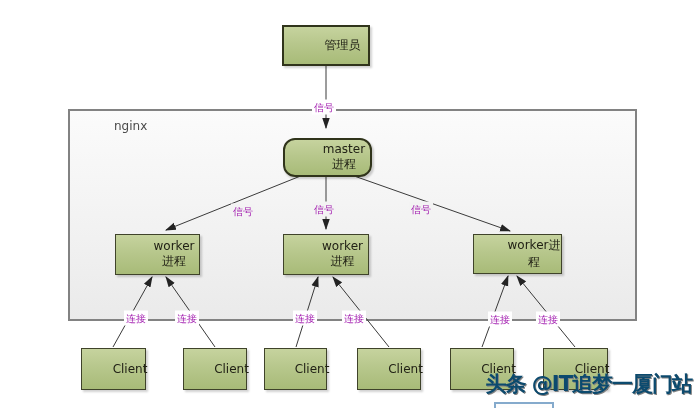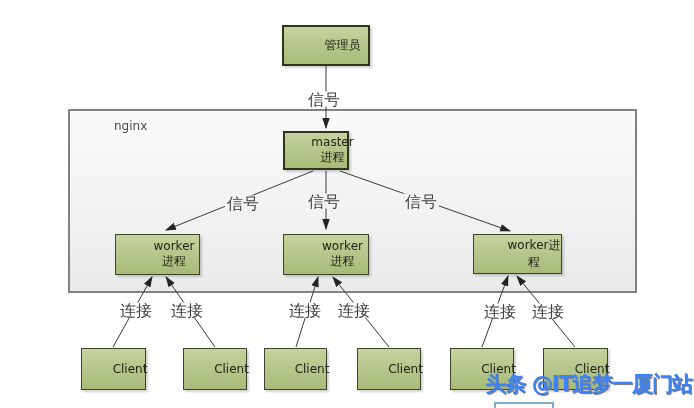--- a/index.html
+++ b/index.html
@@ -11,21 +11,21 @@
     width: 694px;
     height: 408px;
     background: #ffffff;
     overflow: hidden;
   }
 
   
   .nginx-container {
     position: absolute;
     left: 68px; top: 109px;
-    width: 569px; height: 184px;
+    width: 569px; height: 212px;
     border: 2px solid #828282;
     background: linear-gradient(180deg, #fbfbfb 0%, #f3f3f3 50%, #eaeaea 100%);
   }
   .nginx-label {
     position: absolute;
     left: 44px; top: 8px;
     font-size: 12px;
     color: #4a4a4a;
   }
 
@@ -48,40 +48,41 @@
     border: 1.5px solid #3f432a;
     box-shadow: 1.5px 2px 2px rgba(0,0,0,0.18);
     font-size: 12px;
     color: #222216;
     text-align: center;
     padding-left: 33px;
   }
   .node.heavy { border-width: 2px; border-color: #30341b; }
 
   .box-admin   { left: 282px; top: 25px;  width: 88px; height: 41px; }
-  .box-master  { left: 283px; top: 131px; width: 66px; height: 39px; }
+  .box-master  { left: 283px; top: 138px; width: 89px; height: 39px; border-radius: 12px; }
   .box-worker1 { left: 115px; top: 234px; width: 85px; height: 41px; }
   .box-worker2 { left: 283px; top: 234px; width: 86px; height: 41px; }
   .box-worker3 { left: 473px; top: 234px; width: 89px; height: 40px; }
   .box-client1 { left: 81px;  top: 348px; width: 65px; height: 42px; }
   .box-client2 { left: 183px; top: 348px; width: 64px; height: 42px; }
   .box-client3 { left: 264px; top: 348px; width: 63px; height: 42px; }
   .box-client4 { left: 357px; top: 348px; width: 64px; height: 42px; }
   .box-client5 { left: 450px; top: 348px; width: 64px; height: 42px; }
   .box-client6 { left: 543px; top: 348px; width: 65px; height: 42px; }
 
   
   .elabel {
     position: absolute;
     transform: translate(-50%, -50%);
-    font-size: 16px;
-    color: #404040;
+    font-size: 10px;
+    color: #a21caf;
     padding: 0 2px;
     line-height: 15px;
     white-space: nowrap;
+    margin-top: 8px;
   }
   .elabel.on-white { background: #ffffff; }
   .elabel.on-gray  { background: #f3f3f3; }
 
   .lbl-signal-top   { left: 324px; top: 99px; }
   .lbl-signal-left  { left: 243px; top: 203px; }
   .lbl-signal-mid   { left: 324px; top: 201px; }
   .lbl-signal-right { left: 421px; top: 201px; }
   .lbl-conn-1 { left: 136px; top: 310px; }
   .lbl-conn-2 { left: 187px; top: 310px; }
@@ -90,21 +91,21 @@
   .lbl-conn-5 { left: 500px; top: 311px; }
   .lbl-conn-6 { left: 548px; top: 311px; }
 
   
   .watermark {
     position: absolute;
     right: 2px; top: 370px;
     font-size: 21px;
     font-weight: bold;
     letter-spacing: -1px;
-    color: #3b82f6;
+    color: #0c4a6e;
     text-shadow: 1px 1px 0 #818181;
     white-space: nowrap;
   }
 
   
   .partial-box {
     position: absolute;
     left: 494px; top: 402px;
     width: 60px; height: 8px;
     border: 2px solid #85aacc;

